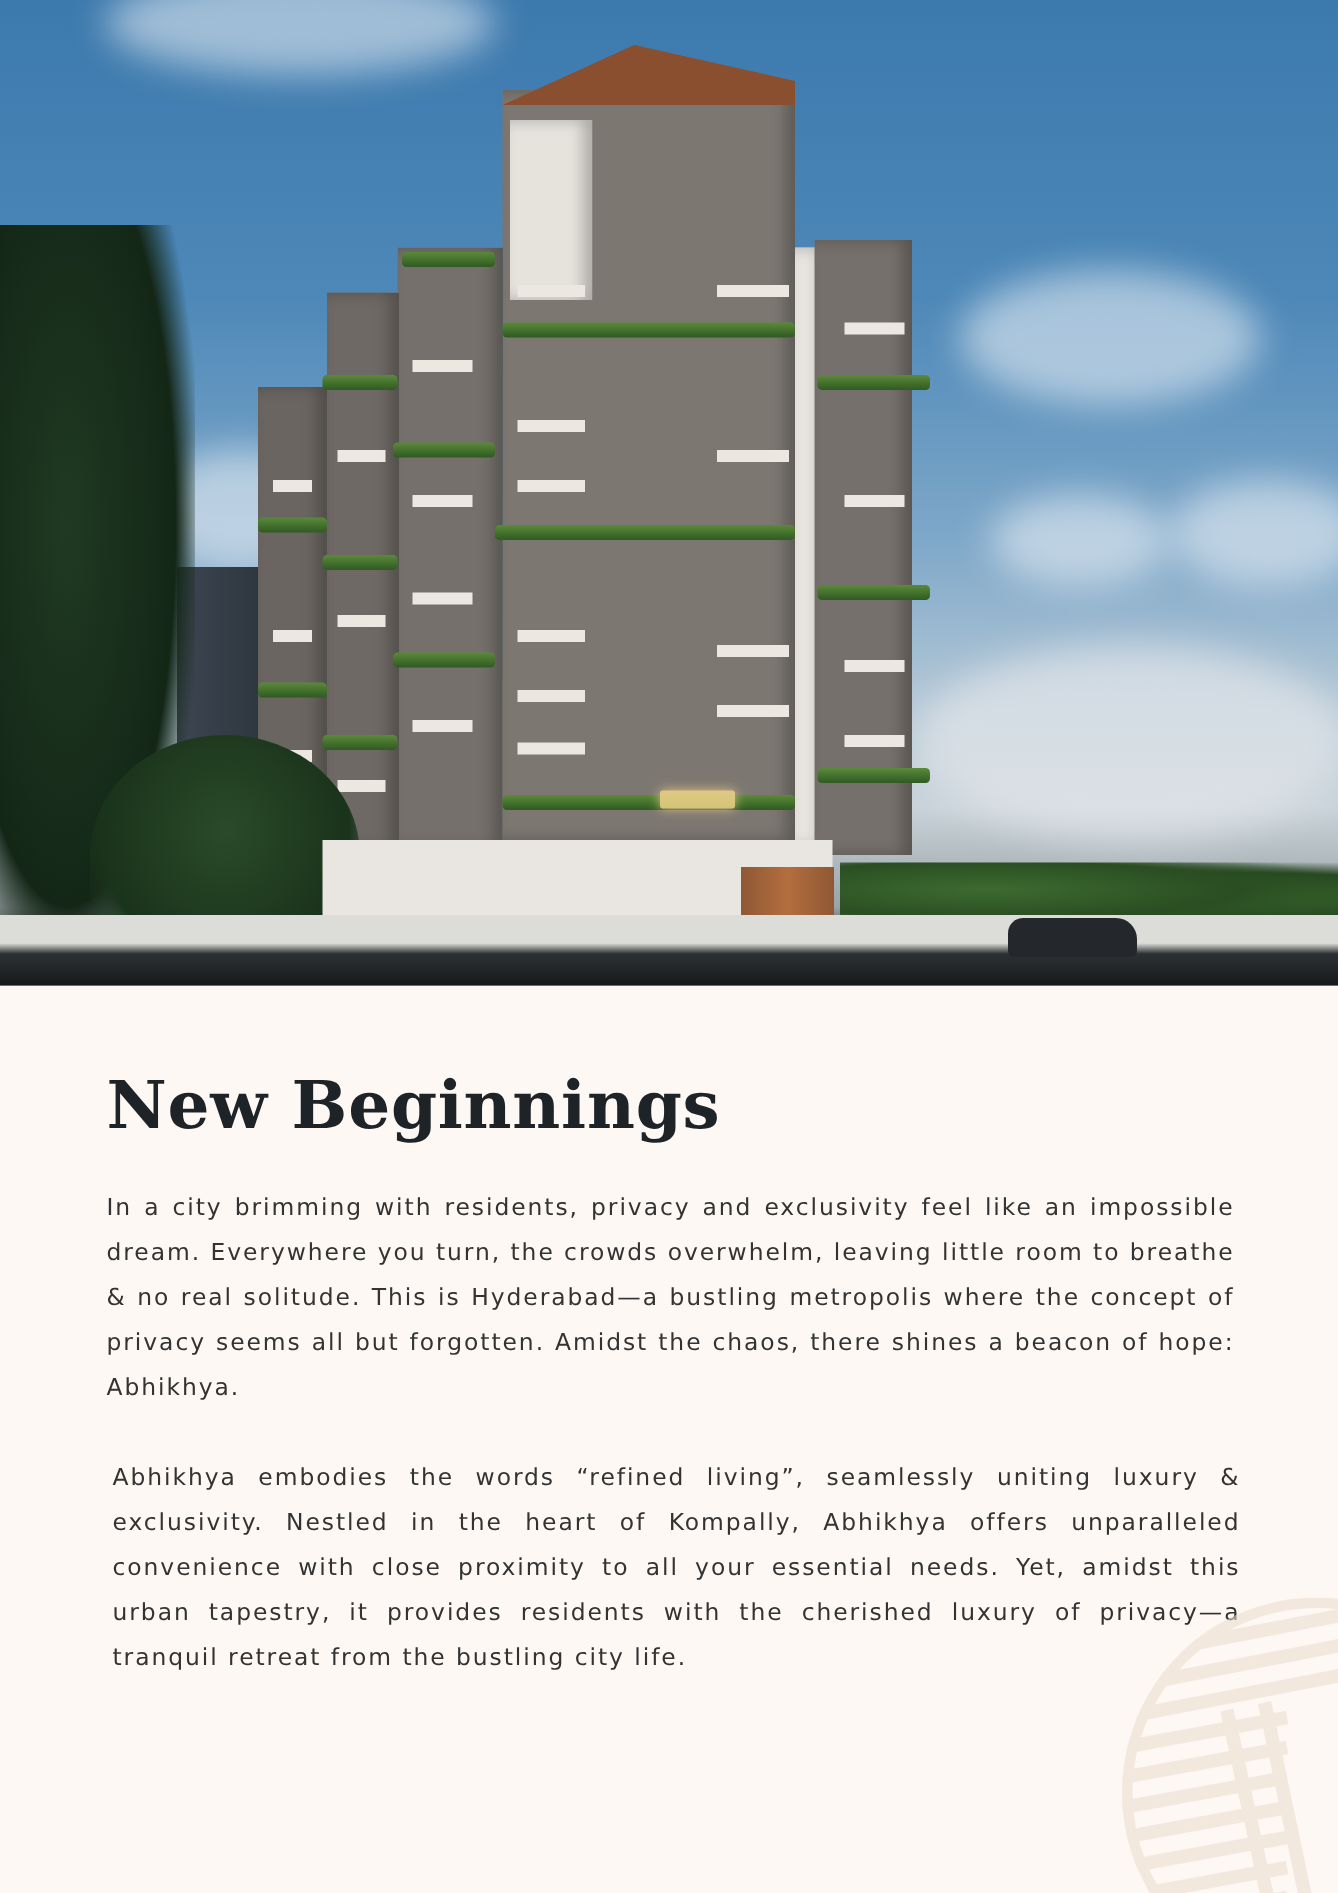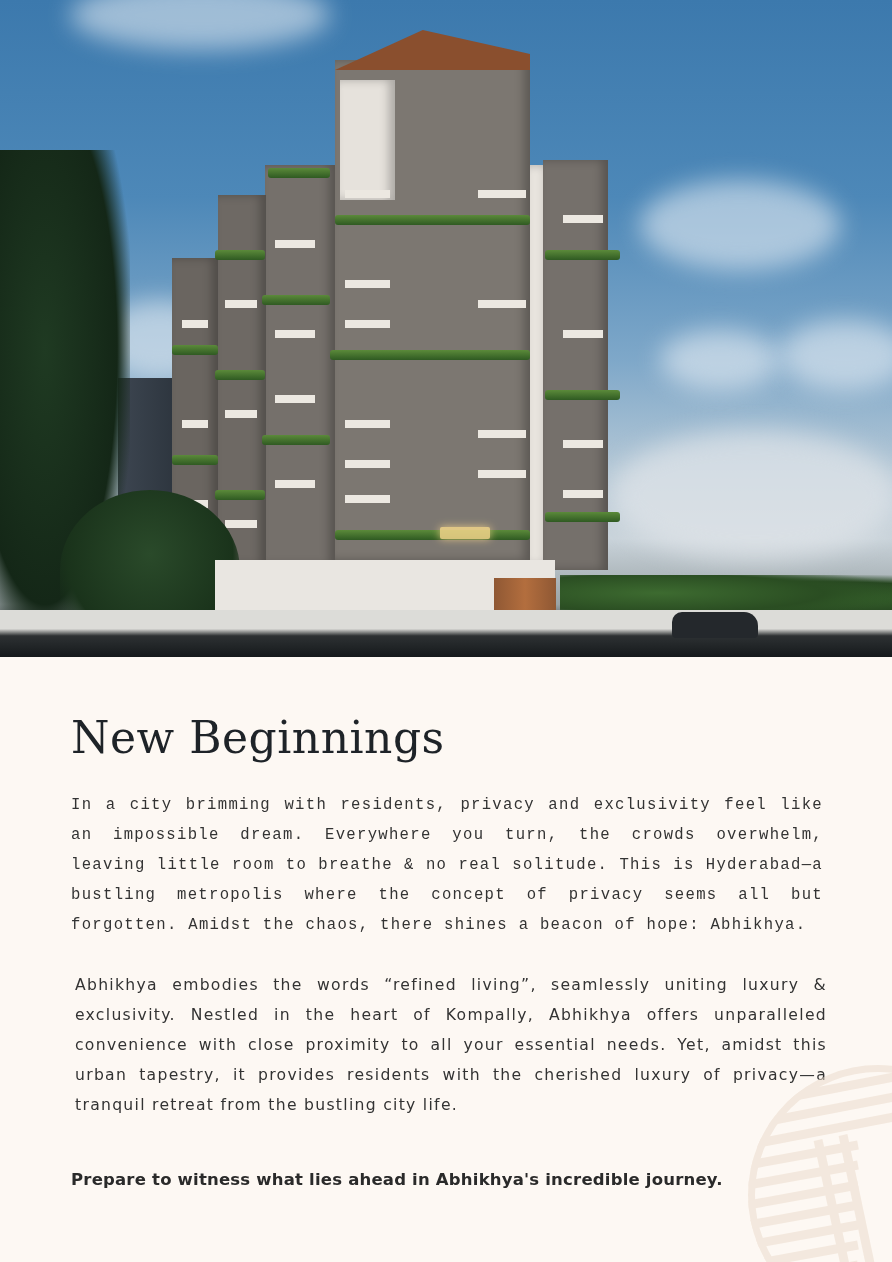--- a/index.html
+++ b/index.html
@@ -26,36 +26,36 @@
     .ground { position: absolute; left: 0; top: 610px; width: 892px; height: 47px; background: linear-gradient(180deg, #dcdcd8 0%, #dcdcd8 40%, #2d3133 55%, #15191b 100%); }
     .base { position: absolute; left: 215px; top: 560px; width: 340px; height: 75px; background: #e9e6e1; }
     .gate { position: absolute; left: 494px; top: 578px; width: 62px; height: 57px; background: linear-gradient(90deg, #8f5834, #b36e3e, #8f5834); }
     .trees-right { position: absolute; left: 560px; top: 575px; width: 332px; height: 45px; background: radial-gradient(ellipse at 30% 40%, #3d6b30 0%, #2a4d22 50%, rgba(42,77,34,0) 75%), radial-gradient(ellipse at 75% 50%, #3a6a2e 0%, #274721 50%, rgba(39,71,33,0) 75%); }
     .car { position: absolute; left: 672px; top: 612px; width: 86px; height: 26px; background: #24282c; border-radius: 10px 14px 4px 4px; }
     .sign { position: absolute; left: 440px; top: 527px; width: 50px; height: 12px; background: #f2d58a; opacity: 0.85; border-radius: 2px; box-shadow: 0 0 8px #f5d38a; }
 
     .content { position: absolute; left: 71px; top: 710px; width: 752px; }
     .title {
       font-family: "DejaVu Serif", serif;
-      font-weight: normal;
+      font-weight: bold;
       font-size: 44px;
       letter-spacing: 0.5px;
       color: #1e2328;
       margin: 0;
       line-height: 56px;
     }
     .para {
       font-size: 15.6px;
       line-height: 30px;
       letter-spacing: 1.3px;
       color: #333;
       text-align: justify;
       margin: 0;
     }
-    .p1 { position: absolute; top: 80px; left: 0; width: 752px; font-family: Liberation Mono, monospace; }
+    .p1 { position: absolute; top: 80px; left: 0; width: 752px; }
     .p2 { position: absolute; top: 260px; left: 4px; width: 752px; }
     .closing {
       position: absolute; top: 440px; left: 0;
       font-size: 16.5px; font-weight: bold; color: #2a2a2a; letter-spacing: 0.2px;
       line-height: 26px;
     }
     .motif { position: absolute; left: 748px; top: 1065px; width: 260px; height: 260px; border-radius: 50%; overflow: hidden; opacity: 0.55; }
   </style>
 </head>
 <body>
@@ -128,21 +128,20 @@
   <div class="base"></div>
   <div class="gate"></div>
   <div class="ground"></div>
   <div class="car"></div>
 </div>
 
 <div class="content">
   <h1 class="title">New Beginnings</h1>
   <p class="para p1">In a city brimming with residents, privacy and exclusivity feel like an impossible dream. Everywhere you turn, the crowds overwhelm, leaving little room to breathe &amp; no real solitude. This is Hyderabad—a bustling metropolis where the concept of privacy seems all but forgotten. Amidst the chaos, there shines a beacon of hope: Abhikhya.</p>
   <p class="para p2">Abhikhya embodies the words “refined living”, seamlessly uniting luxury &amp; exclusivity. Nestled in the heart of Kompally, Abhikhya offers unparalleled convenience with close proximity to all your essential needs. Yet, amidst this urban tapestry, it provides residents with the cherished luxury of privacy—a tranquil retreat from the bustling city life.</p>
-  <p class="closing">Prepare to witness what lies ahead in Abhikhya's incredible journey.</p>
 </div>
 
 <div class="motif">
   <svg width="260" height="260" viewBox="0 0 260 260">
     <circle cx="130" cy="130" r="128" fill="none" stroke="#ecdccd" stroke-width="10"></circle>
     <g stroke="#ecdccd" stroke-width="9">
       <line x1="0" y1="40" x2="260" y2="-10"></line>
       <line x1="0" y1="60" x2="260" y2="10"></line>
       <line x1="0" y1="80" x2="260" y2="30"></line>
       <line x1="0" y1="100" x2="110" y2="80"></line>

